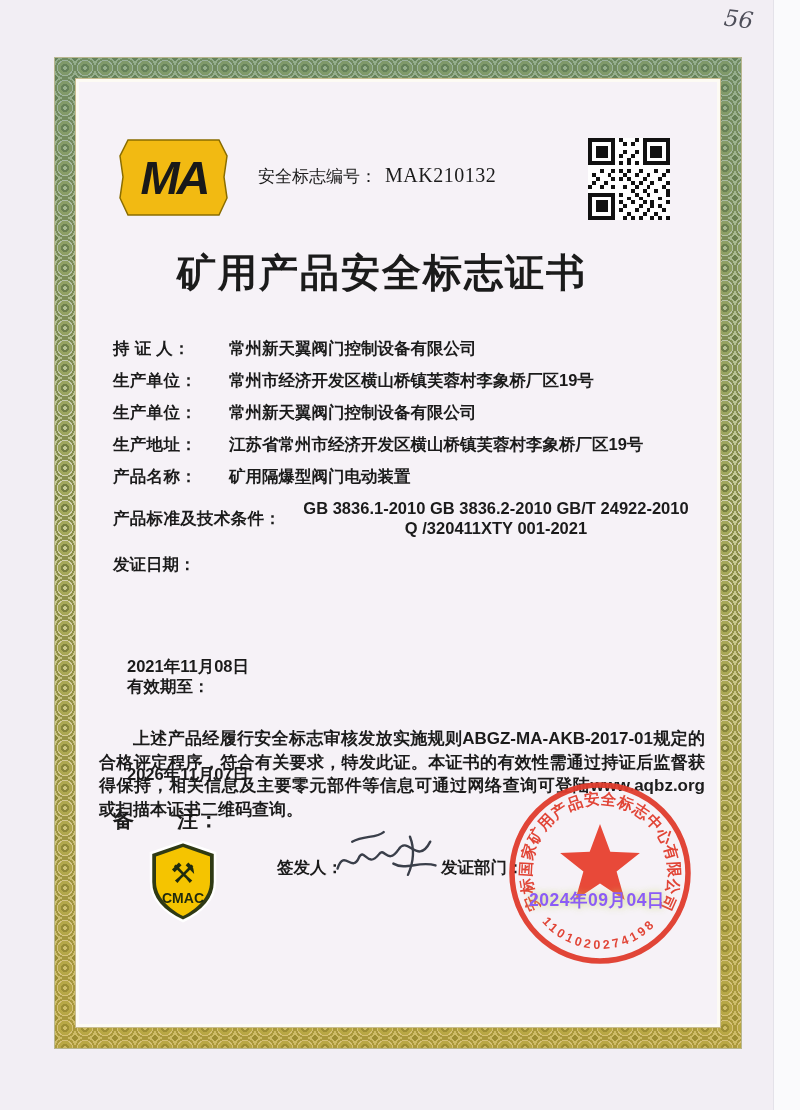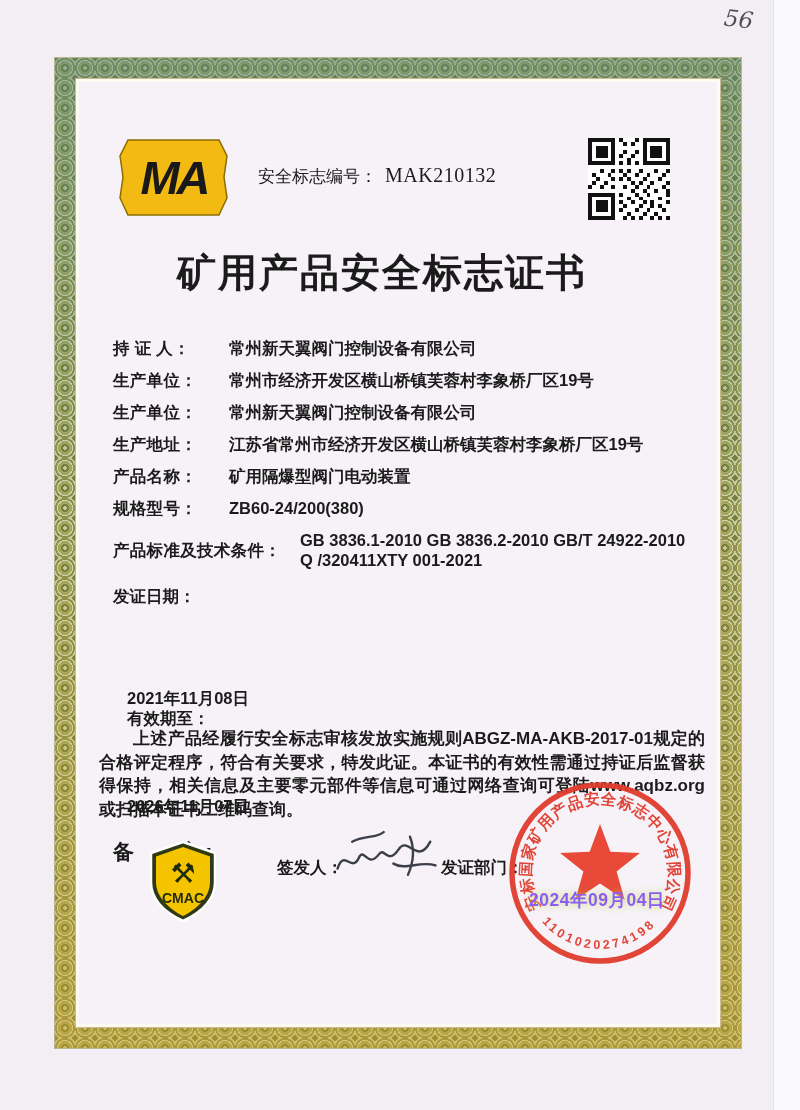--- a/index.html
+++ b/index.html
@@ -29,21 +29,21 @@
   .cert-line .val{font-family:"Liberation Serif",serif;font-size:20px;letter-spacing:.5px;margin-left:8px;}
   .qr{position:absolute;left:588px;top:138px;width:82px;height:82px;}
 
   .title{position:absolute;left:0;top:246px;width:764px;text-align:center;
     font-size:39px;font-weight:900;letter-spacing:2px;}
 
   
   .fields{position:absolute;left:113px;top:338px;width:594px;}
   .frow{display:flex;margin-bottom:12px;font-size:16.5px;font-weight:700;line-height:20px;}
   .flabel{flex:0 0 102px;letter-spacing:.3px;}
-  .fvalue{margin-left:14px;}
+  .fvalue{margin-left:14px;text-align:center;}
   .frow.wide{align-items:center;margin-bottom:9px;gap:7px;}
   .frow.wide .flabel{flex:0 0 auto;}
   .frow.wide .fvalue{margin-left:12px;width:392px;}
   .dates-row{display:flex;margin-top:16px;font-size:16.5px;font-weight:700;line-height:20px;flex-direction:column;}
   .dates-row .dlabel{flex:0 0 102px;}
   .dates-row .dvalue{margin-left:14px;}
   .dates-row .dvalue.first{width:172px;}
   .dates-row .dlabel.second{flex:0 0 88px;margin-left:14px;}
   .remark-row{margin-top:22px;font-size:21px;font-weight:700;}
 
@@ -189,24 +189,20 @@
       <span class="fvalue">常州新天翼阀门控制设备有限公司</span>
     </div>
     <div class="frow">
       <span class="flabel">生产地址：</span>
       <span class="fvalue">江苏省常州市经济开发区横山桥镇芙蓉村李象桥厂区19号</span>
     </div>
     <div class="frow">
       <span class="flabel">产品名称：</span>
       <span class="fvalue">矿用隔爆型阀门电动装置</span>
     </div>
-    <div class="frow">
-      <span class="flabel">规格型号：</span>
-      <span class="fvalue">ZB60-24/200(380)</span>
-    </div>
     <div class="frow wide">
       <span class="flabel">产品标准及技术条件：</span>
       <span class="fvalue">GB 3836.1-2010 GB 3836.2-2010 GB/T 24922-2010 Q /320411XTY 001-2021</span>
     </div>
     <div class="dates-row">
       <span class="dlabel">发证日期：</span>
       <span class="dvalue first">2021年11月08日</span>
       <span class="dlabel second">有效期至：</span>
       <span class="dvalue">2026年11月07日</span>
     </div>

